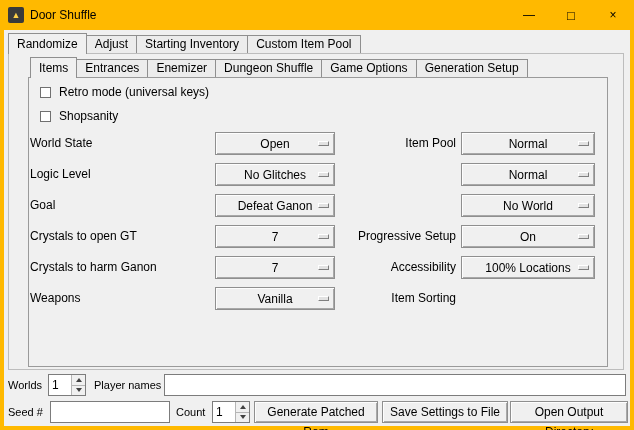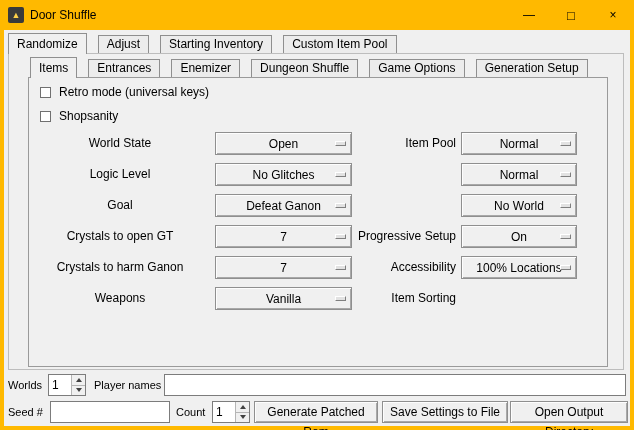--- a/index.html
+++ b/index.html
@@ -14,39 +14,39 @@
   .title { margin-left:6px; font-size:12px; color:#000; white-space:nowrap; }
   .win-controls { margin-left:auto; display:flex; height:100%; }
   .win-btn { width:42px; display:flex; align-items:center; justify-content:center; font-size:12px; color:#000; cursor:default; }
   .win-btn.max { font-size:13px; }
 
   .content { position:absolute; left:4px; top:30px; width:626px; height:396px; background:#f0f0f0; }
 
   .outer-pane { position:absolute; left:4px; top:23px; width:616px; height:317px; border:1px solid #bdbdbd; background:#f0f0f0; z-index:0; }
   .inner-pane { position:absolute; left:24px; top:47px; width:580px; height:290px; border:1px solid #9a9a9a; background:#f0f0f0; z-index:1; }
 
-  .tab-row { position:absolute; display:flex; align-items:flex-end; z-index:2;gap:12px; }
+  .tab-row { position:absolute; display:flex; align-items:flex-end; z-index:2; }
   .outer-tabs { left:4px; top:2px; height:21px; }
   .inner-tabs { left:26px; top:27px; height:20px; }
   .tab { border:1px solid #8f8f8f; border-bottom:none; background:#ececec; padding:0 8px; height:18px; line-height:17px; font-size:12px; white-space:nowrap; cursor:default; }
   .tab + .tab { margin-left:-1px; }
   .tab.selected { background:#f0f0f0; height:21px; line-height:20px; margin-bottom:-1px; position:relative; z-index:3; }
 
   .checkrow { position:absolute; left:36px; height:16px; display:flex; align-items:center; z-index:2; cursor:default; }
   .checkbox-box { width:11px; height:11px; background:#fff; border:1px solid #707070; margin-right:8px; flex:0 0 auto; }
 
   .label { position:absolute; height:23px; line-height:23px; font-size:12px; z-index:2; white-space:nowrap; }
-  .left-label { left:26px; width:180px; text-align:center; }
+  .left-label { left:26px; width:180px; text-align:left; }
   .right-label { left:322px; width:130px; text-align:right; }
 
   .dropdown { position:absolute; height:23px; border:1px solid #8f8f8f; background:#f0f0f0;
               box-shadow: inset 1px 1px 0 #fdfdfd, inset -1px -1px 0 #a8a8a8;
               display:flex; align-items:center; justify-content:center; z-index:2; cursor:default; }
-  .left-dd { left:211px; width:137px; }
-  .right-dd { left:457px; width:116px; }
+  .left-dd { left:211px; width:120px; }
+  .right-dd { left:457px; width:134px; }
   .dd-value { font-size:12px; white-space:nowrap; }
   .dd-indicator { position:absolute; right:5px; top:50%; margin-top:-3px; width:11px; height:5px; background:#e2e2e2;
                   border-top:1px solid #ffffff; border-left:1px solid #ffffff;
                   border-bottom:1px solid #7f7f7f; border-right:1px solid #7f7f7f; }
 
   .b-label { position:absolute; height:22px; line-height:22px; font-size:11px; z-index:2; white-space:nowrap; }
   .entry { position:absolute; height:22px; border:1px solid #7c7c7c; background:#fff; font-size:12px; padding:0 4px; font-family:inherit; z-index:2; outline:none; }
   .spinbox { position:absolute; height:22px; border:1px solid #7c7c7c; background:#fff; display:flex; z-index:2; }
   .spin-input { border:none; outline:none; width:calc(100% - 14px); font-size:12px; padding:0 3px; font-family:inherit; background:transparent; }
   .spin-arrows { width:14px; border-left:1px solid #b5b5b5; display:flex; flex-direction:column; }

